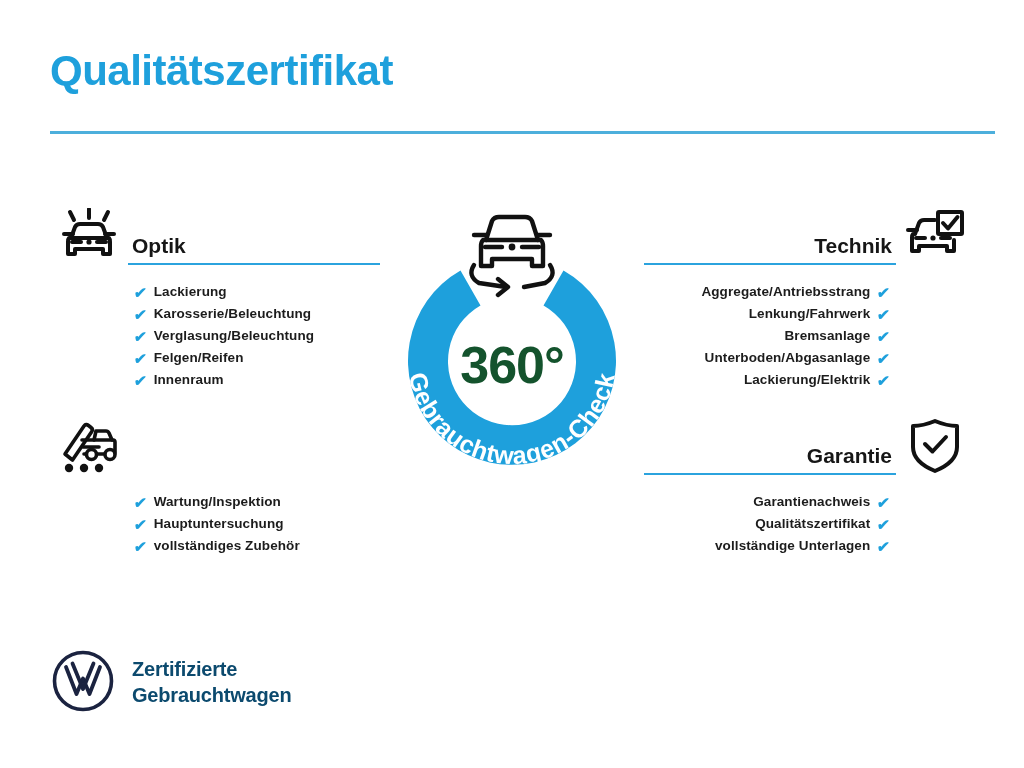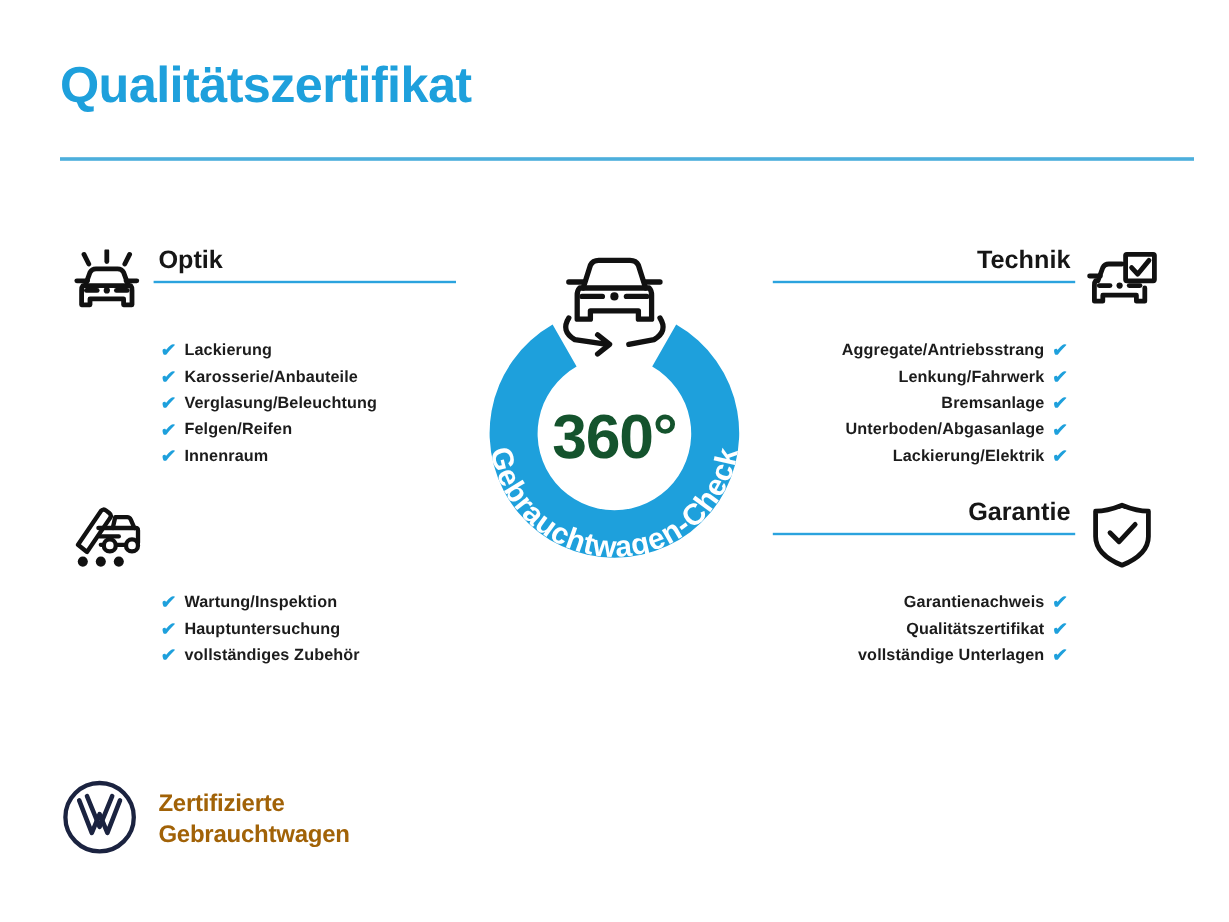--- a/index.html
+++ b/index.html
@@ -49,21 +49,21 @@
   .section {
     position: absolute;
   }
   .sec-optik   { left: 50px;  top: 205px; width: 330px; }
   .sec-wartung { left: 50px;  top: 415px; width: 330px; }
   .sec-technik { left: 644px; top: 205px; width: 330px; }
   .sec-garantie{ left: 644px; top: 415px; width: 330px; }
 
   .sec-head {
     display: flex;
-    align-items: flex-start;
+    align-items: flex-end;
     height: 62px;
   }
   .sec-right .sec-head { flex-direction: row-reverse; }
 
   .sec-icon {
     width: 78px;
     height: 62px;
     flex: 0 0 78px;
     display: flex;
     align-items: center;
@@ -155,21 +155,21 @@
     left: 52px;
     top: 650px;
     display: flex;
     align-items: center;
   }
   .vw-mark { flex: 0 0 auto; }
   .vw-text {
     margin-left: 18px;
     font-size: 20px;
     font-weight: bold;
-    color: #a16207;
+    color: #0c4a6e;
     line-height: 1.28;
     letter-spacing: -0.2px;
   }
 </style>
 </head>
 <body>
 
 <div class="page">
 
   <div class="page-title">Qualitätszertifikat</div>
@@ -198,21 +198,21 @@
         <div class="sec-underline"></div>
       </div>
     </div>
     <ul class="sec-list">
       <li>
           <span class="check">✔</span>
           <span>Lackierung</span>
         </li>
       <li>
           <span class="check">✔</span>
-          <span>Karosserie/Anbauteile</span>
+          <span>Karosserie/Beleuchtung</span>
         </li>
       <li>
           <span class="check">✔</span>
           <span>Verglasung/Beleuchtung</span>
         </li>
       <li>
           <span class="check">✔</span>
           <span>Felgen/Reifen</span>
         </li>
       <li>

